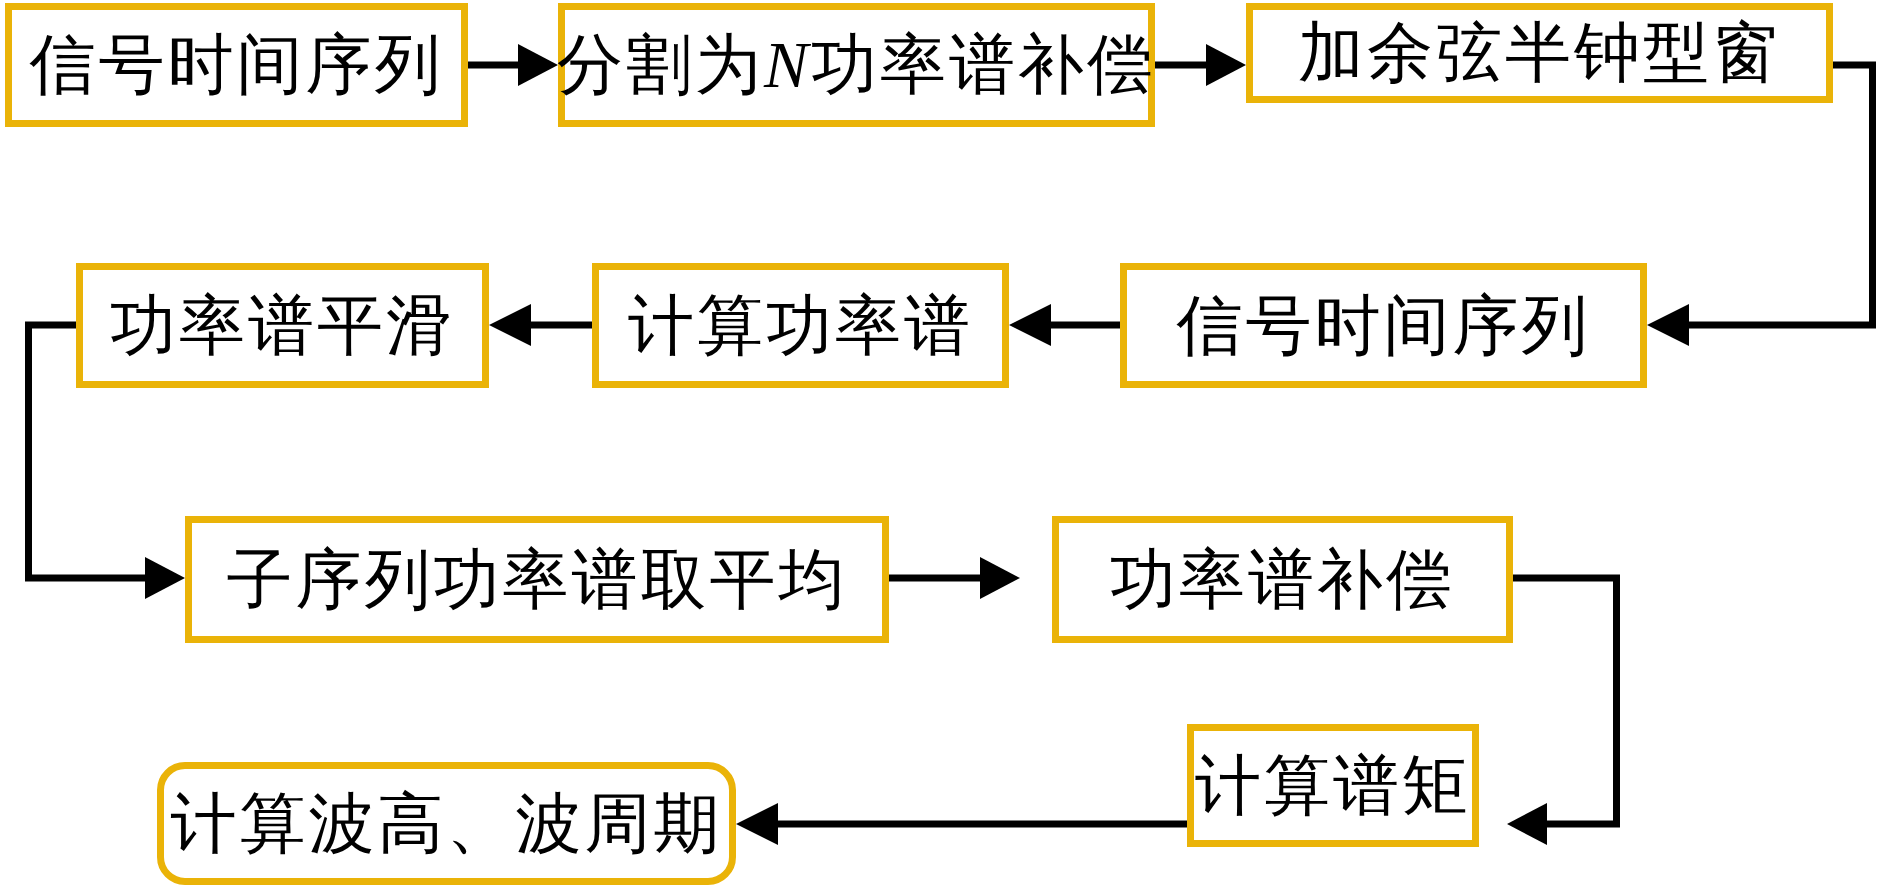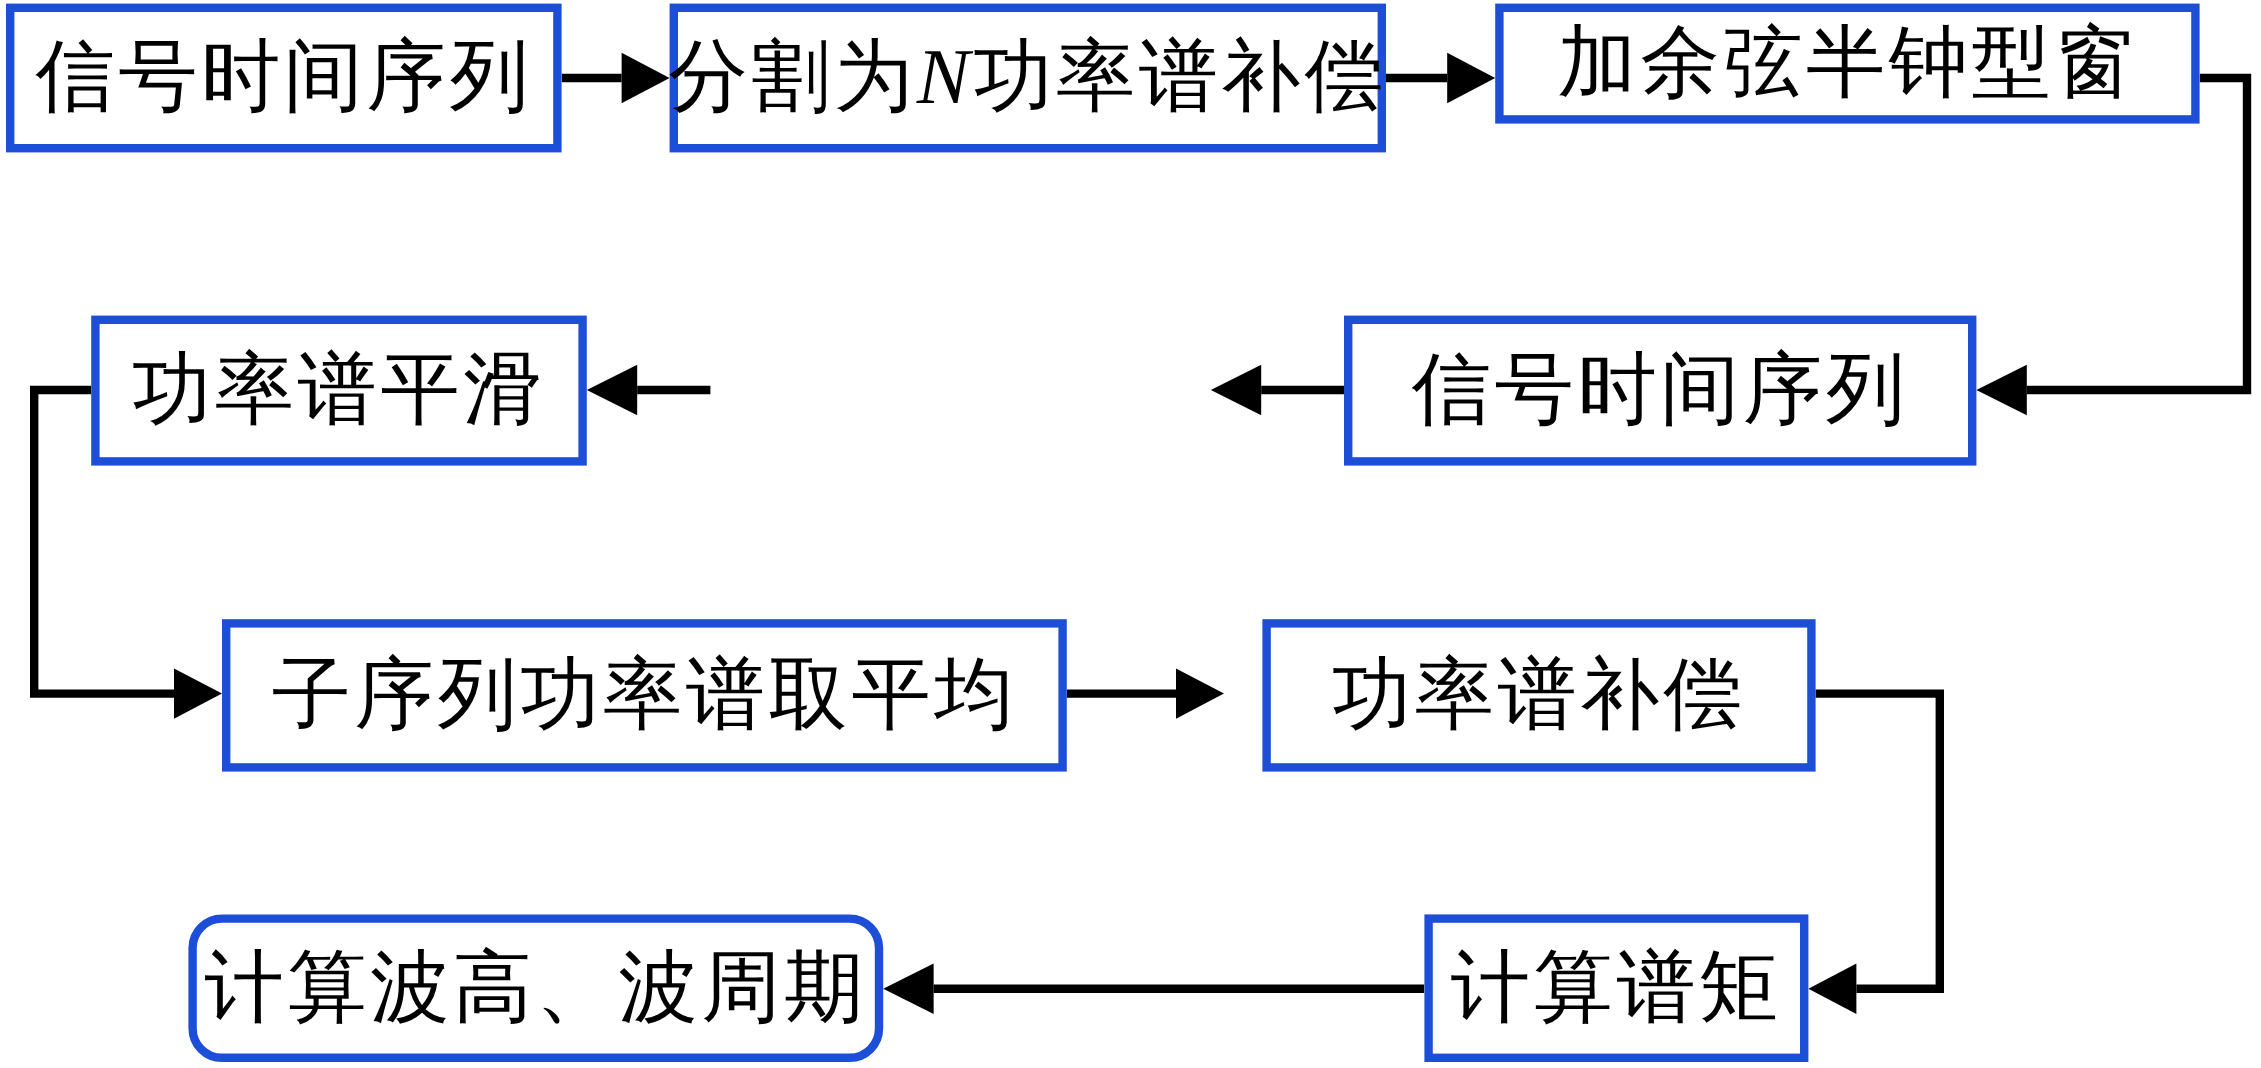--- a/index.html
+++ b/index.html
@@ -28,21 +28,21 @@
     stroke-width: 7;
     stroke-linejoin: miter;
   }
   .wires polygon {
     fill: #000000;
     stroke: none;
   }
   .node {
     position: absolute;
     box-sizing: border-box;
-    border: 7px solid #1d4ed8;
+    border: 7px solid #eab308;
     background: #ffffff;
     display: flex;
     align-items: center;
     justify-content: center;
     text-align: center;
     color: #000000;
     font-size: 66px;
     letter-spacing: 3px;
     line-height: 1;
     white-space: nowrap;
@@ -99,34 +99,37 @@
   </div>
 
   <div class="node" style="left:1246px; top:3px; width:587px; height:100px;">
     <span>加余弦半钟型窗</span>
   </div>
 
   <div class="node" style="left:1120px; top:263px; width:527px; height:125px;">
     <span>信号时间序列</span>
   </div>
 
+  <div class="node" style="left:592px; top:263px; width:417px; height:125px;">
+    <span>计算功率谱</span>
+  </div>
 
   <div class="node" style="left:76px; top:263px; width:413px; height:125px;">
     <span>功率谱平滑</span>
   </div>
 
   <div class="node" style="left:185px; top:516px; width:704px; height:127px;">
     <span>子序列功率谱取平均</span>
   </div>
 
   <div class="node" style="left:1052px; top:516px; width:461px; height:127px;">
     <span>功率谱补偿</span>
   </div>
 
-  <div class="node" style="left:1187px; top:762px; width:320px; height:123px;">
+  <div class="node" style="left:1187px; top:724px; width:292px; height:123px;">
     <span>计算谱矩</span>
   </div>
 
   <div class="node" style="left:157px; top:762px; width:579px; height:123px;border-radius:28px;">
     <span>计算波高、波周期</span>
   </div>
 
 </div>
 
 </body></html>

